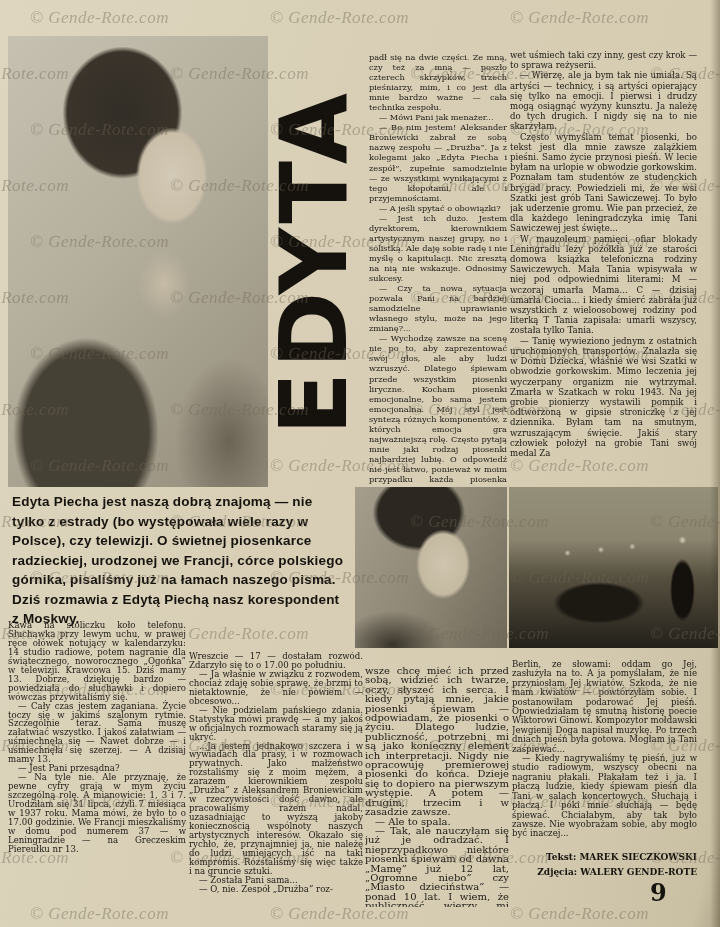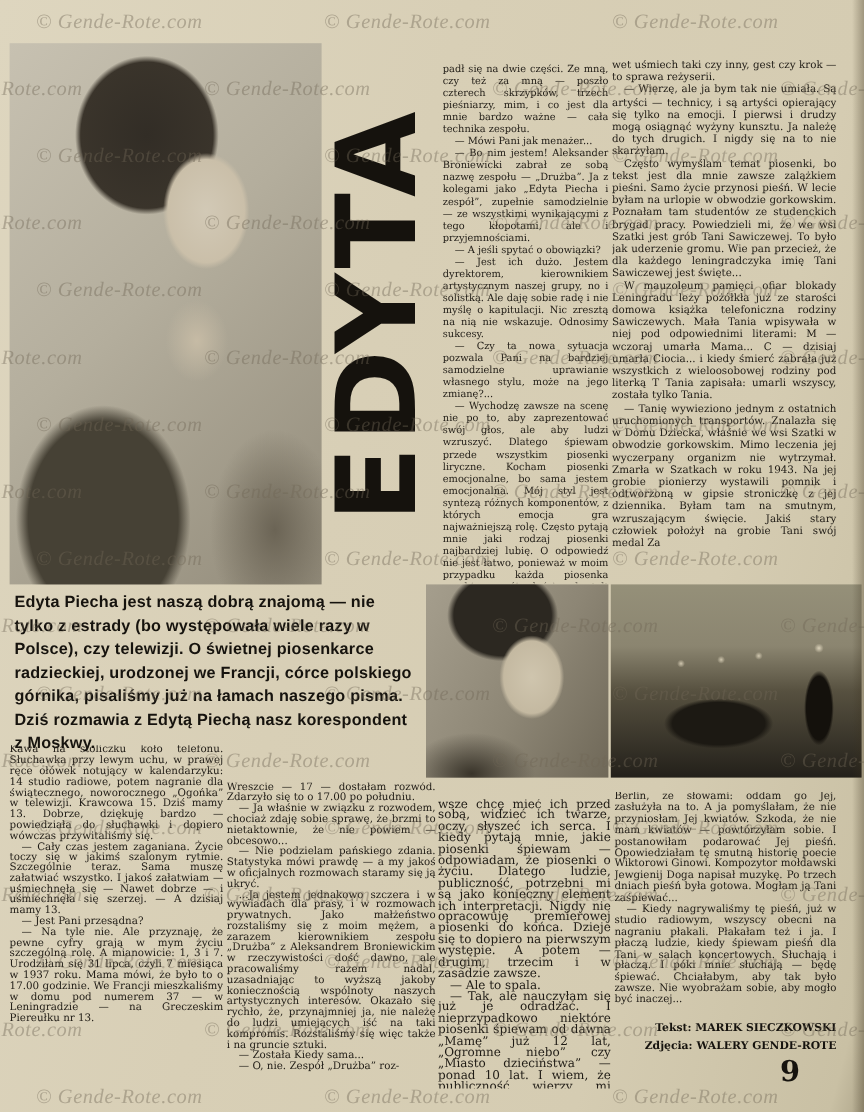--- a/index.html
+++ b/index.html
@@ -121,21 +121,21 @@
       <p>Kawa na stoliczku koło telefonu. Słuchawka przy lewym uchu, w prawej ręce ołówek notujący w kalendarzyku: 14 studio radiowe, potem nagranie dla świątecznego, noworocznego „Ogońka” w telewizji. Krawcowa 15. Dziś mamy 13. Dobrze, dziękuję bardzo — powiedziała do słuchawki i dopiero wówczas przywitaliśmy się.</p>
       <p>— Cały czas jestem zaganiana. Życie toczy się w jakimś szalonym rytmie. Szczególnie teraz. Sama muszę załatwiać wszystko. I jakoś załatwiam — uśmiechnęła się — Nawet dobrze — i uśmiechnęła się szerzej. — A dzisiaj mamy 13.</p>
       <p>— Jest Pani przesądna?</p>
       <p>— Na tyle nie. Ale przyznaję, że pewne cyfry grają w mym życiu szczególną rolę. A mianowicie: 1, 3 i 7. Urodziłam się 31 lipca, czyli 7 miesiąca w 1937 roku. Mama mówi, że było to o 17.00 godzinie. We Francji mieszkaliśmy w domu pod numerem 37 — w Leningradzie — na Greczeskim Piereułku nr 13.</p>
     </div>
   <div class="col col-b2">
       <p>Wreszcie — 17 — dostałam rozwód. Zdarzyło się to o 17.00 po południu.</p>
       <p>— Ja właśnie w związku z rozwodem, chociaż zdaję sobie sprawę, że brzmi to nietaktownie, że nie powiem — obcesowo...</p>
       <p>— Nie podzielam pańskiego zdania. Statystyka mówi prawdę — a my jakoś w oficjalnych rozmowach staramy się ją ukryć.</p>
       <p>...Ja jestem jednakowo szczera i w wywiadach dla prasy, i w rozmowach prywatnych. Jako małżeństwo rozstaliśmy się z moim mężem, a zarazem kierownikiem zespołu „Drużba” z Aleksandrem Broniewickim w rzeczywistości dość dawno, ale pracowaliśmy razem nadal, uzasadniając to wyższą jakoby koniecznością wspólnoty naszych artystycznych interesów. Okazało się rychło, że, przynajmniej ja, nie należę do ludzi umiejących iść na taki kompromis. Rozstaliśmy się więc także i na gruncie sztuki.</p>
-      <p>— Została Kiedy sama...</p>
+      <p>— Została Pani sama...</p>
       <p>— O, nie. Zespół „Drużba” roz-</p>
     </div>
   <div class="col col-b3">
       <p>wsze chcę mieć ich przed sobą, widzieć ich twarze, oczy, słyszeć ich serca. I kiedy pytają mnie, jakie piosenki śpiewam — odpowiadam, że piosenki o życiu. Dlatego ludzie, publiczność, potrzebni mi są jako konieczny element ich interpretacji. Nigdy nie opracowuję premierowej piosenki do końca. Dzieje się to dopiero na pierwszym występie. A potem — drugim, trzecim i w zasadzie zawsze.</p>
       <p>— Ale to spala.</p>
       <p>— Tak, ale nauczyłam się już je odradzać. I nieprzypadkowo niektóre piosenki śpiewam od dawna „Mamę” już 12 lat, „Ogromne niebo” czy „Miasto dzieciństwa” — ponad 10 lat. I wiem, że publiczność wierzy mi zawsze, wiem też, że umiem zaczarować salę swoim śpiewem, wiem, kiedy mi się to udało lepiej, lub gorzej. To kosztuje, ale z góry godzę się na te „koszty”.</p>
     </div>
   <div class="col col-b4">
       <p>Berlin, ze słowami: oddam go Jej, zasłużyła na to. A ja pomyślałam, że nie przyniosłam Jej kwiatów. Szkoda, że nie mam kwiatów — powtórzyłam sobie. I postanowiłam podarować Jej pieśń. Opowiedziałam tę smutną historię poecie Wiktorowi Ginowi. Kompozytor mołdawski Jewgienij Doga napisał muzykę. Po trzech dniach pieśń była gotowa. Mogłam ją Tani zaśpiewać...</p>
       <p>— Kiedy nagrywaliśmy tę pieśń, już w studio radiowym, wszyscy obecni na nagraniu płakali. Płakałam też i ja. I płaczą ludzie, kiedy śpiewam pieśń dla Tani w salach koncertowych. Słuchają i płaczą. I póki mnie słuchają — będę śpiewać. Chciałabym, aby tak było zawsze. Nie wyobrażam sobie, aby mogło być inaczej...</p>

